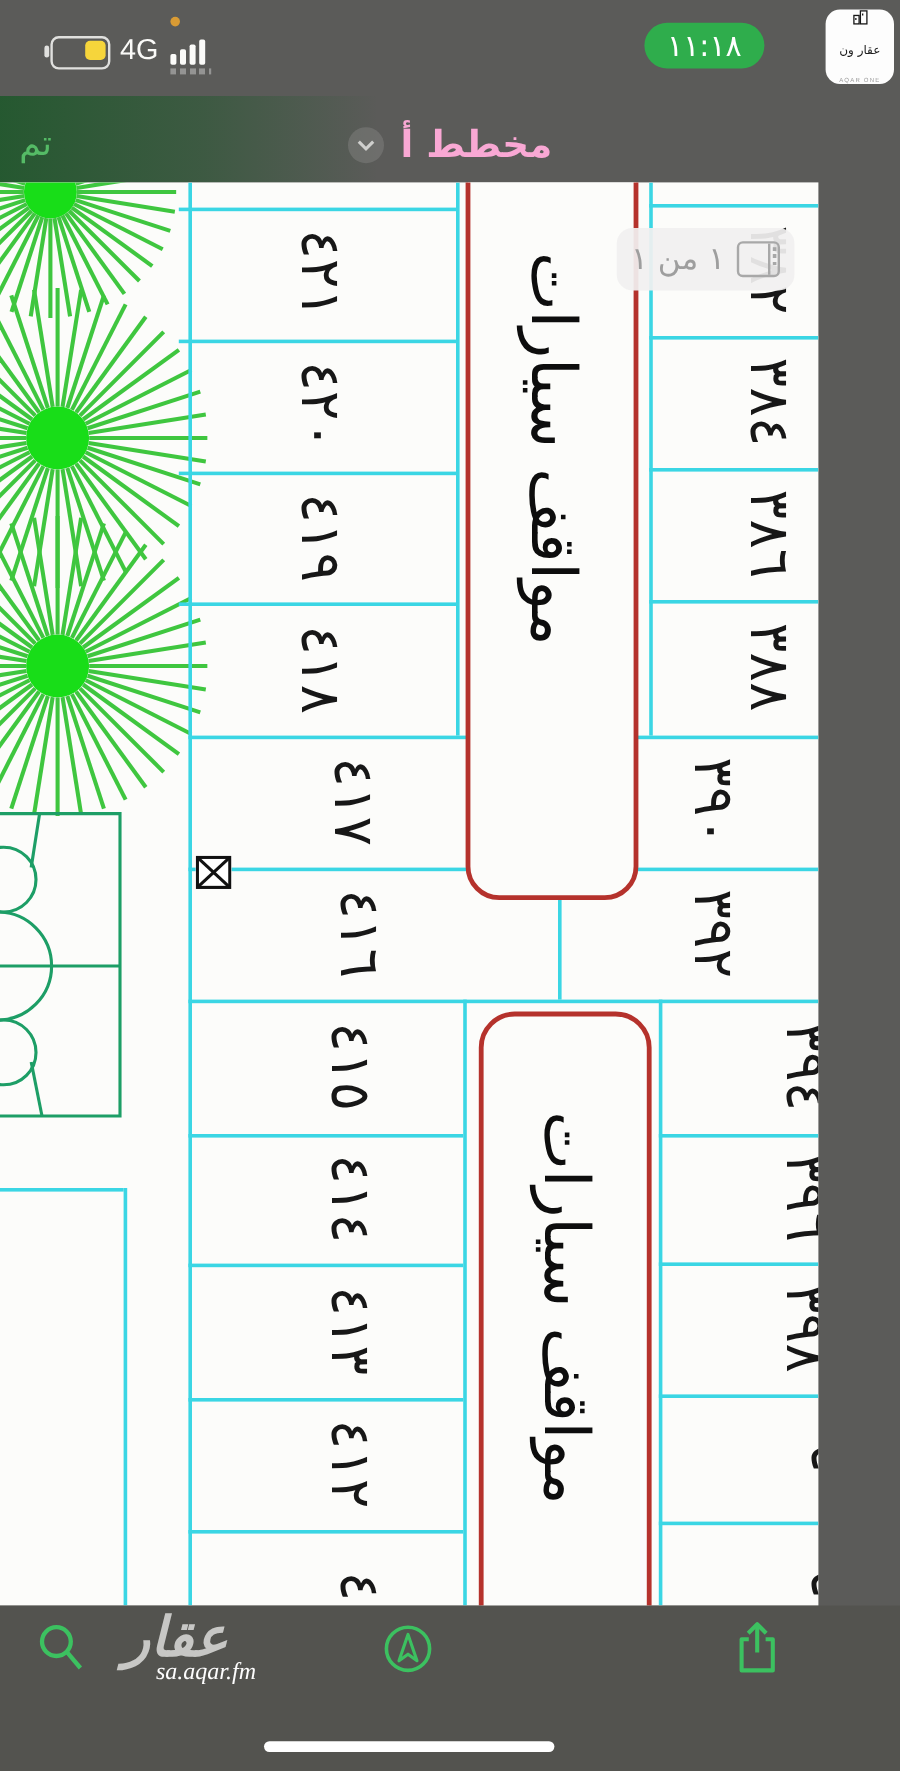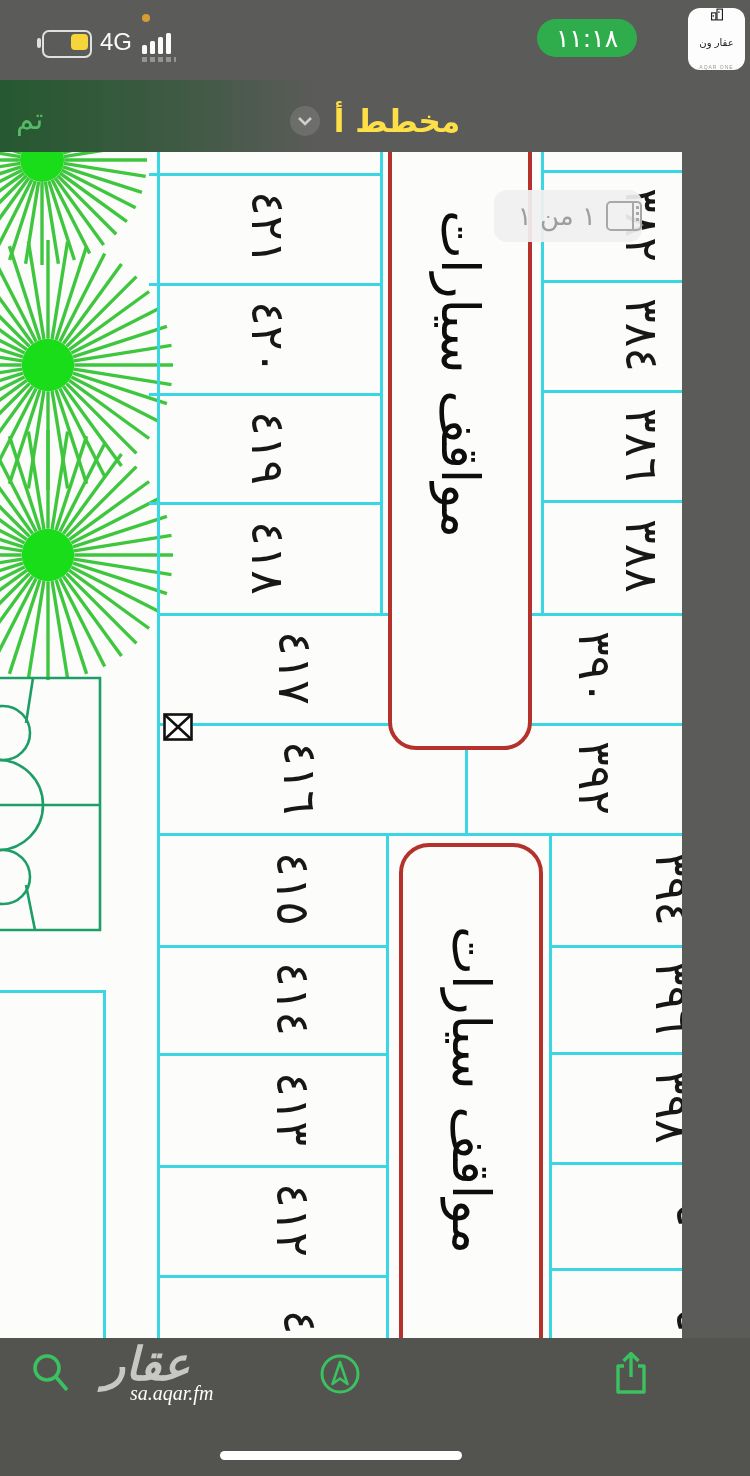--- a/index.html
+++ b/index.html
@@ -23,38 +23,38 @@
       display:flex;flex-direction:column;align-items:center;justify-content:center;gap:17px;}
   .logo-card .ar{font-size:10px;color:#1b1b1b;line-height:10px;}
   .logo-card .en{font-size:5px;color:#9a9a9a;letter-spacing:1px;font-family:"Liberation Sans",sans-serif;line-height:5px;}
   
   .navbar{position:absolute;left:0;top:90px;width:685px;height:62px;}
   .nav-green{position:absolute;left:0;top:-10px;width:420px;height:72px;
       background:linear-gradient(90deg,rgba(24,88,38,.80),rgba(24,88,38,.45) 40%,rgba(24,88,38,0) 75%);}
   .done-btn{position:absolute;left:16px;top:12px;color:#55bb66;font-size:29px;background:none;border:none;padding:0;cursor:pointer;}
   .title-wrap{position:absolute;left:0;top:0;width:750px;height:62px;display:flex;align-items:center;justify-content:center;gap:14px;}
   .chevron-circle{width:30px;height:30px;border-radius:50%;background:rgba(125,125,123,.55);display:flex;align-items:center;justify-content:center;}
-  .page-title{color:#fde047;font-size:31px;font-weight:bold;}
+  .page-title{color:#f9a8d4;font-size:31px;font-weight:bold;}
   
   .map{position:absolute;left:0;top:152px;width:682px;height:1186px;background:#fcfcfa;overflow:hidden;}
   .hline,.vline{position:absolute;background:#3bd6e4;}
   .hline{height:3px;}
   .vline{width:3px;}
   .parking{position:absolute;border:4px solid #b5322c;border-radius:28px;background:#fcfcfa;}
   .plot-label{position:absolute;transform:translate(-50%,-50%) rotate(90deg);white-space:nowrap;
       color:#171717;font-size:46px;}
   .parking-label{position:absolute;transform:translate(-50%,-50%) rotate(90deg);white-space:nowrap;
       color:#0d0d0d;font-size:52px;}
   .starburst{position:absolute;stroke:#3fc63f;stroke-width:3.4;fill:none;}
   .court{position:absolute;left:0;top:520px;stroke:#1d9e66;stroke-width:2.6;fill:none;}
   .xmark{position:absolute;left:163px;top:561px;width:30px;height:28px;background:#fff;}
   .xmark line{stroke:#111;stroke-width:2.6;}
   .xmark rect{stroke:#111;stroke-width:2.6;fill:none;}
-  .page-badge{position:absolute;left:494px;top:38px;width:148px;height:52px;background:rgba(241,240,240,.93);
-      border-radius:13px;display:flex;align-items:center;justify-content:flex-end;gap:10px;z-index:5;}
+  .page-badge{position:absolute;left:514px;top:38px;width:148px;height:52px;background:rgba(241,240,240,.93);
+      border-radius:13px;display:flex;align-items:center;justify-content:center;gap:10px;z-index:5;}
   .page-badge .txt{color:#9e9e9e;font-size:26px;}
   .pages-icon{width:32px;height:26px;border:2.5px solid #a8a8a8;border-radius:5px;position:relative;}
   .pages-icon:before{content:"";position:absolute;right:6px;top:0;bottom:0;width:2.5px;background:#a8a8a8;}
   .pages-icon:after{content:"";position:absolute;right:1px;top:3px;width:3px;height:18px;
       background:repeating-linear-gradient(180deg,#a8a8a8 0 3px,transparent 3px 6px);}
   
   .bottombar{position:absolute;left:0;top:1338px;width:750px;height:138px;background:#53534f;font-style:italic;}
   .icon-btn{position:absolute;background:none;border:none;padding:0;cursor:pointer;}
   .brand{position:absolute;left:103px;top:0px;color:#c7c7c5;font-size:46px;font-weight:bold;line-height:52px;}
   .brand-url{position:absolute;left:130px;top:44px;color:#fdfdfd;font-size:20px;font-family:"Liberation Serif",serif;}

